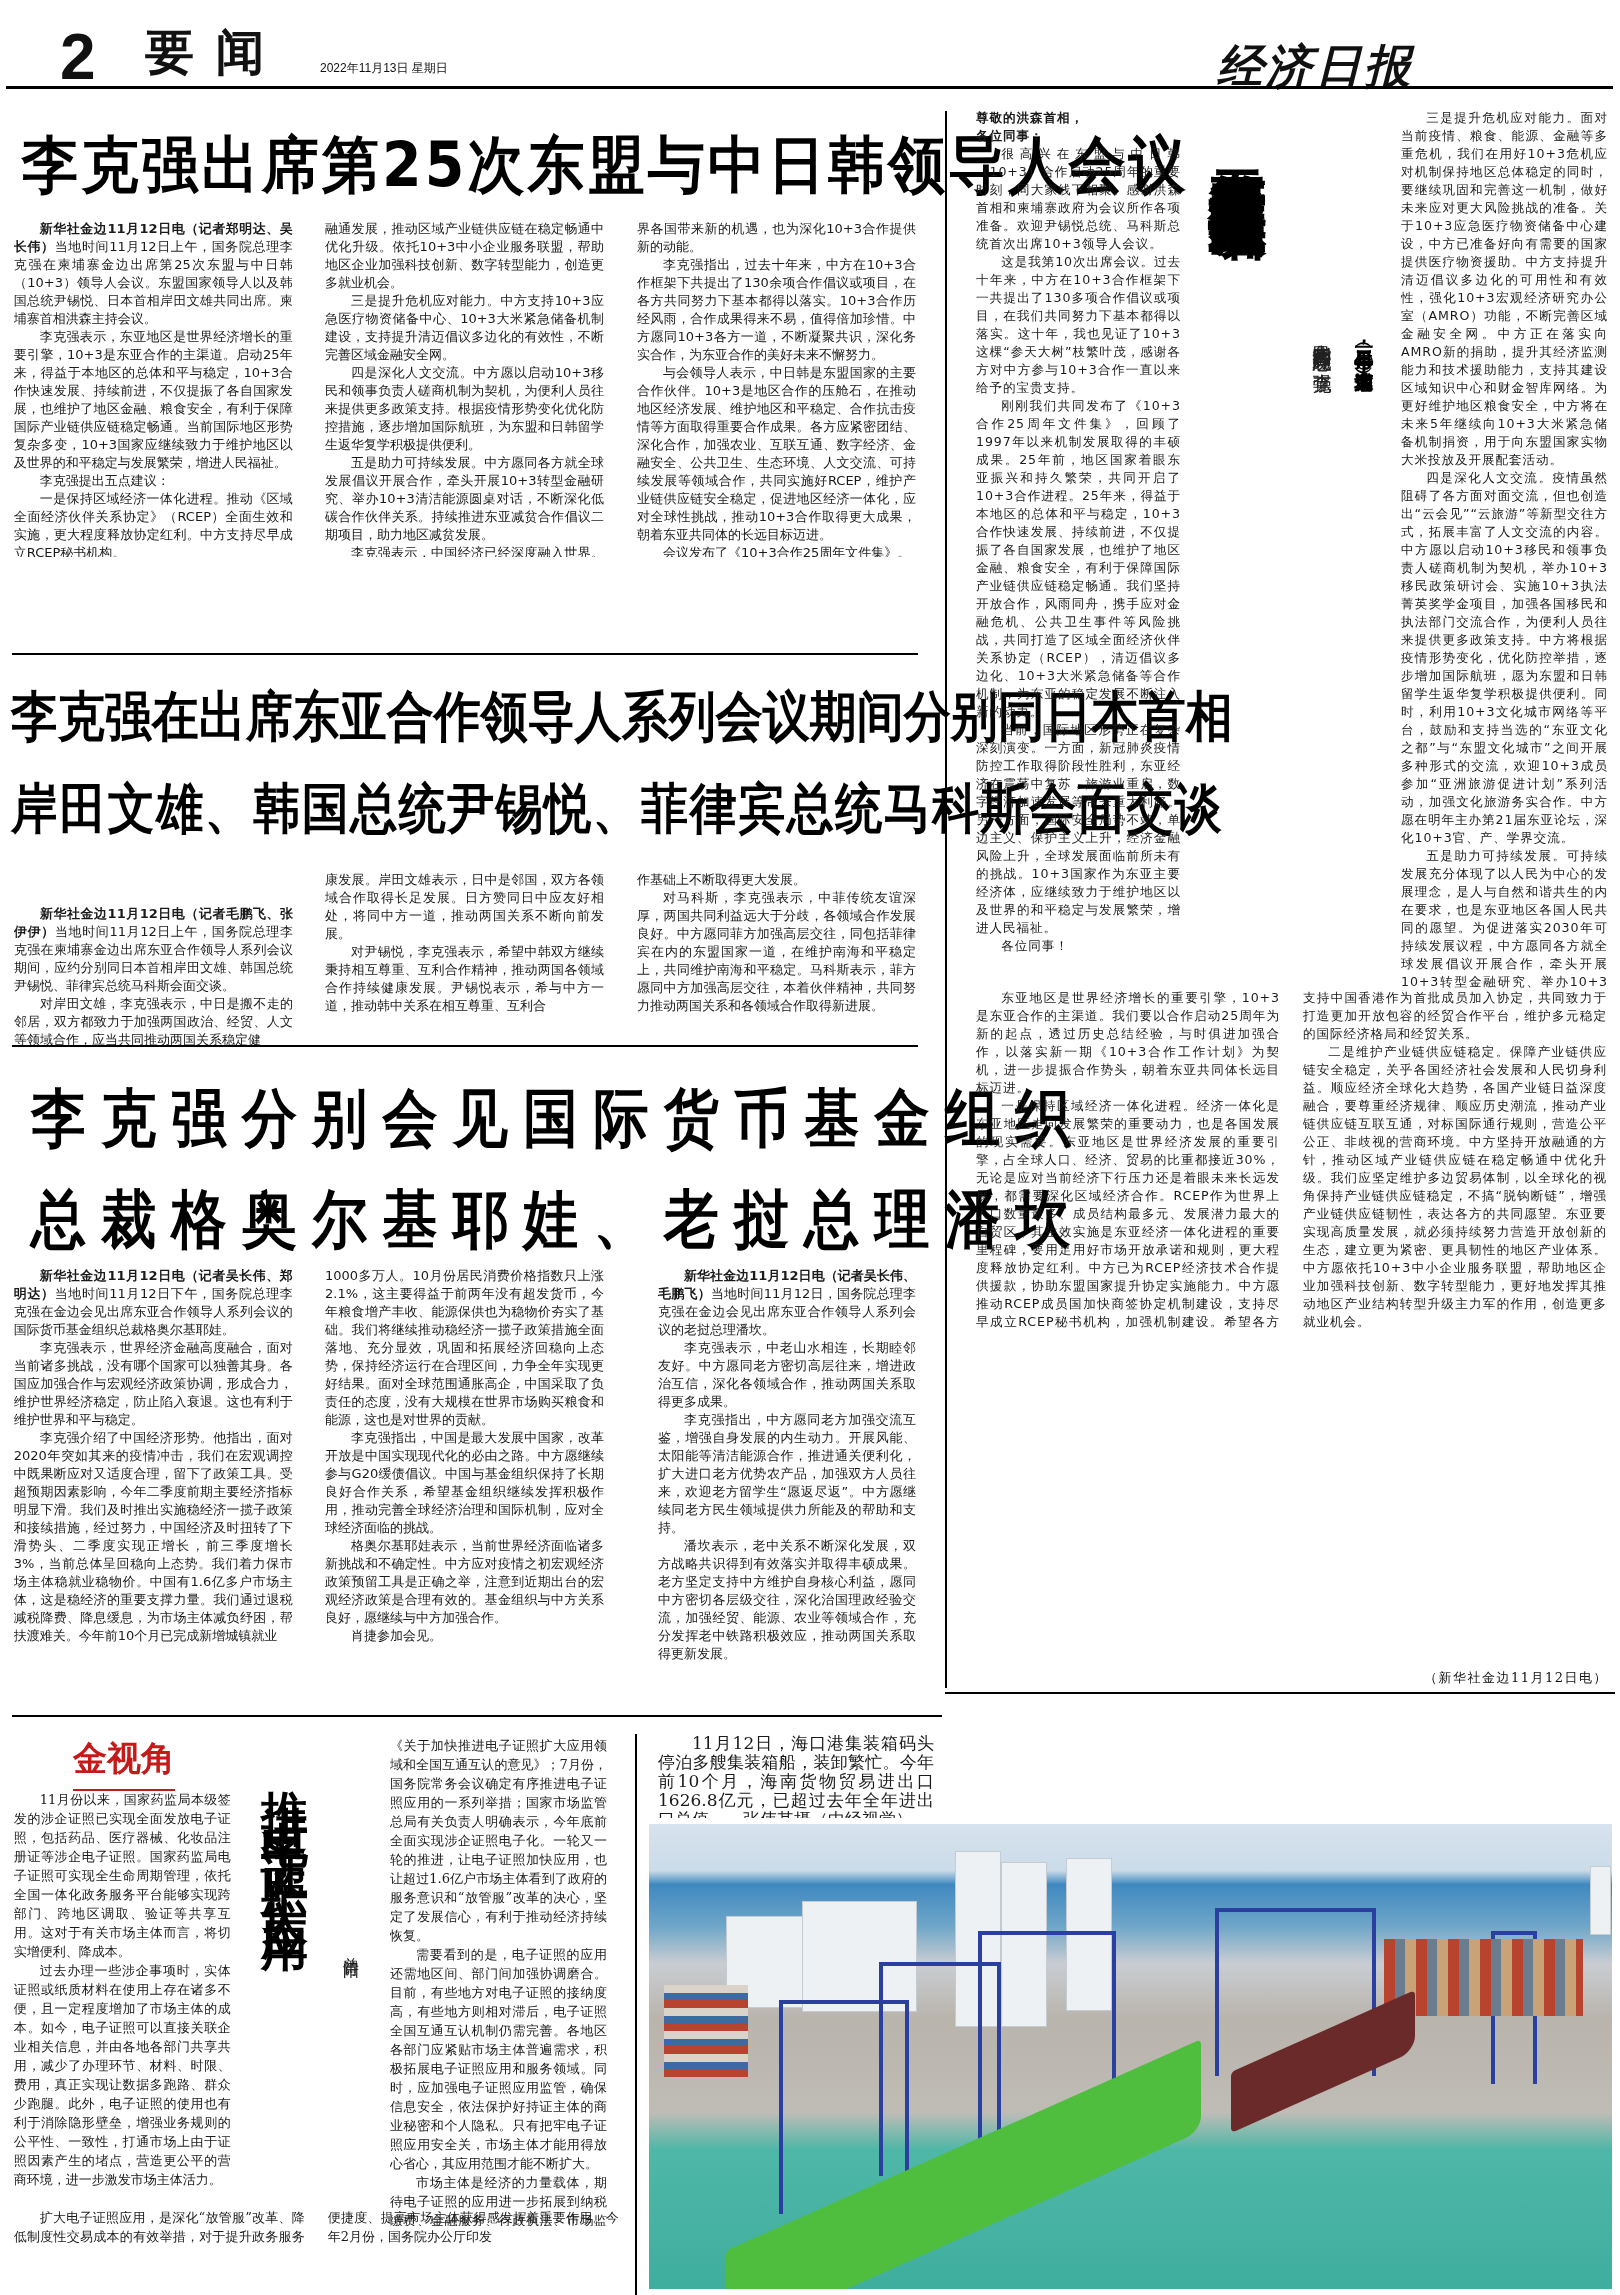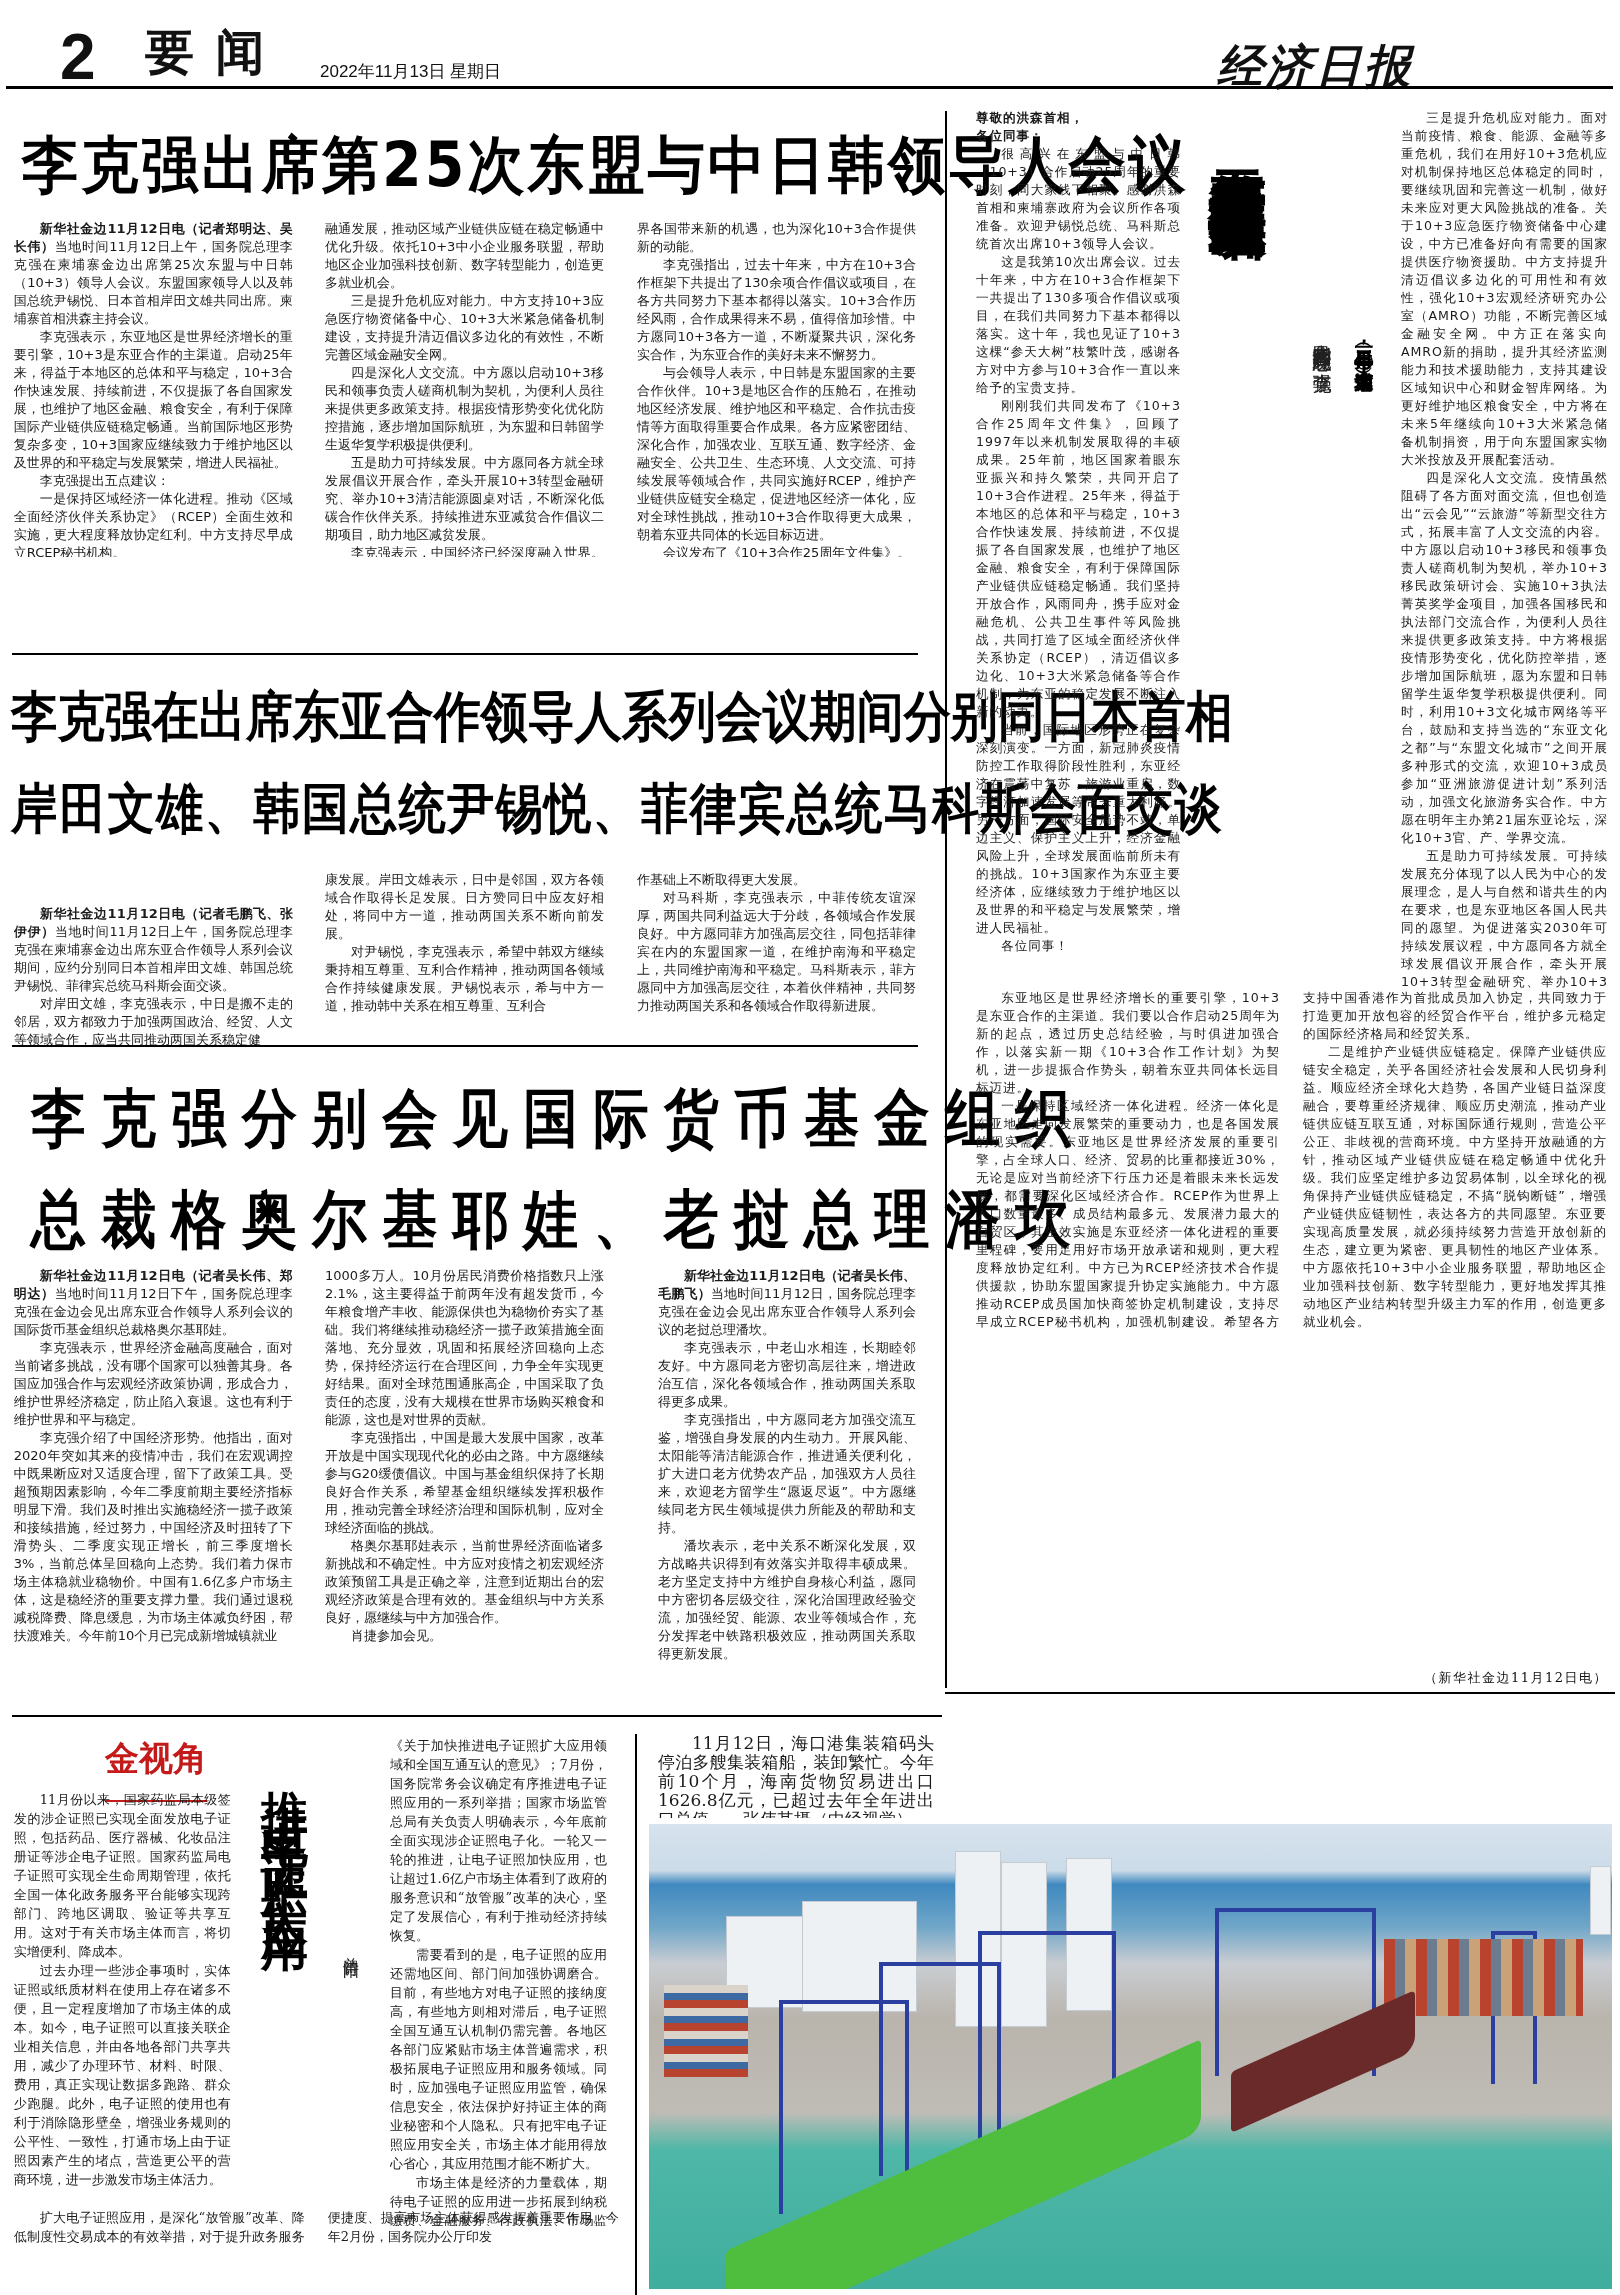--- a/index.html
+++ b/index.html
@@ -4,21 +4,21 @@
 <style>
   * { box-sizing: border-box; margin: 0; padding: 0; }
   html, body { background: #ffffff; }
   body {
     width: 1620px; height: 2295px; position: relative; overflow: hidden;
     font-family: "DejaVu Sans", sans-serif; color: #111;
   }
   .abs { position: absolute; }
   .masthead-num { left: 60px; top: 24.5px; font-size: 64px; font-weight: bold; font-family: "Liberation Sans", sans-serif; line-height: 1; }
   .masthead-section { left: 145px; top: 27.6px; font-size: 49px; font-family: "DejaVu Serif", serif; letter-spacing: 21.4px; line-height: 1; font-weight: bold; }
-  .masthead-date { left: 320px; top: 60px; font-size: 17px; font-family: "Liberation Sans", sans-serif; }
+  .masthead-date { left: 320px; top: 60px; font-size: 12px; font-family: "Liberation Sans", sans-serif; }
   .logo { left: 1217px; top: 27.6px; font-size: 46px; font-family: "DejaVu Serif", serif; font-style: italic; font-weight: bold; letter-spacing: 3.1px; margin-top: 8px; }
   .rule { background: #000; }
   .headline {
     font-family: "DejaVu Sans", sans-serif; font-weight: bold; color: #000;
     white-space: nowrap; line-height: 1;
   }
   .col {
     position: absolute; font-family: "DejaVu Sans", sans-serif;
     font-size: 13px; line-height: 18px; text-align: justify; color: #1a1a1a;
     overflow: hidden;
@@ -28,21 +28,21 @@
   .col b { font-weight: bold; }
   .serif { font-family: "DejaVu Serif", serif; }
   .speech { font-size: 12.6px; line-height: 18px; letter-spacing: 0.9px; }
   .vtitle {
     position: absolute; writing-mode: vertical-rl; font-weight: bold; color: #000;
     font-family: "DejaVu Sans", sans-serif; line-height: 1;
   }
   .vbyline { position: absolute; writing-mode: vertical-rl; font-family: "DejaVu Serif", serif; color: #222; }
   .column-label {
     color: #c41a1a; font-weight: bold; font-size: 34px; font-family: "DejaVu Sans", sans-serif;
-    border-bottom: 2.3px solid #c41a1a; padding-bottom: 18px; margin-left: 32px;
+    border-bottom: 2.3px solid #c41a1a; padding-bottom: 7px;
   }
   .photo {
     overflow: hidden;
     background: linear-gradient(180deg, #d7e3ee 0%, #cbdbe8 10%, #3f89c0 13%, #6fa6c8 22%, #c9cdd2 30%, #b9b4ac 42%, #bfbcb6 62%, #4fb7a7 70%, #3fae9f 100%);
   }
   .photo .bld { position: absolute; background: #eef1f3; border: 0.8px solid #c4cbd2; }
   .photo .crane { position: absolute; border: 4.6px solid #2a3fa0; border-bottom: none; }
   .photo .cont { position: absolute; }
   .photo .ship { position: absolute; border-radius: 4.6px 4.6px 15.3px 4.6px; }
 </style>

